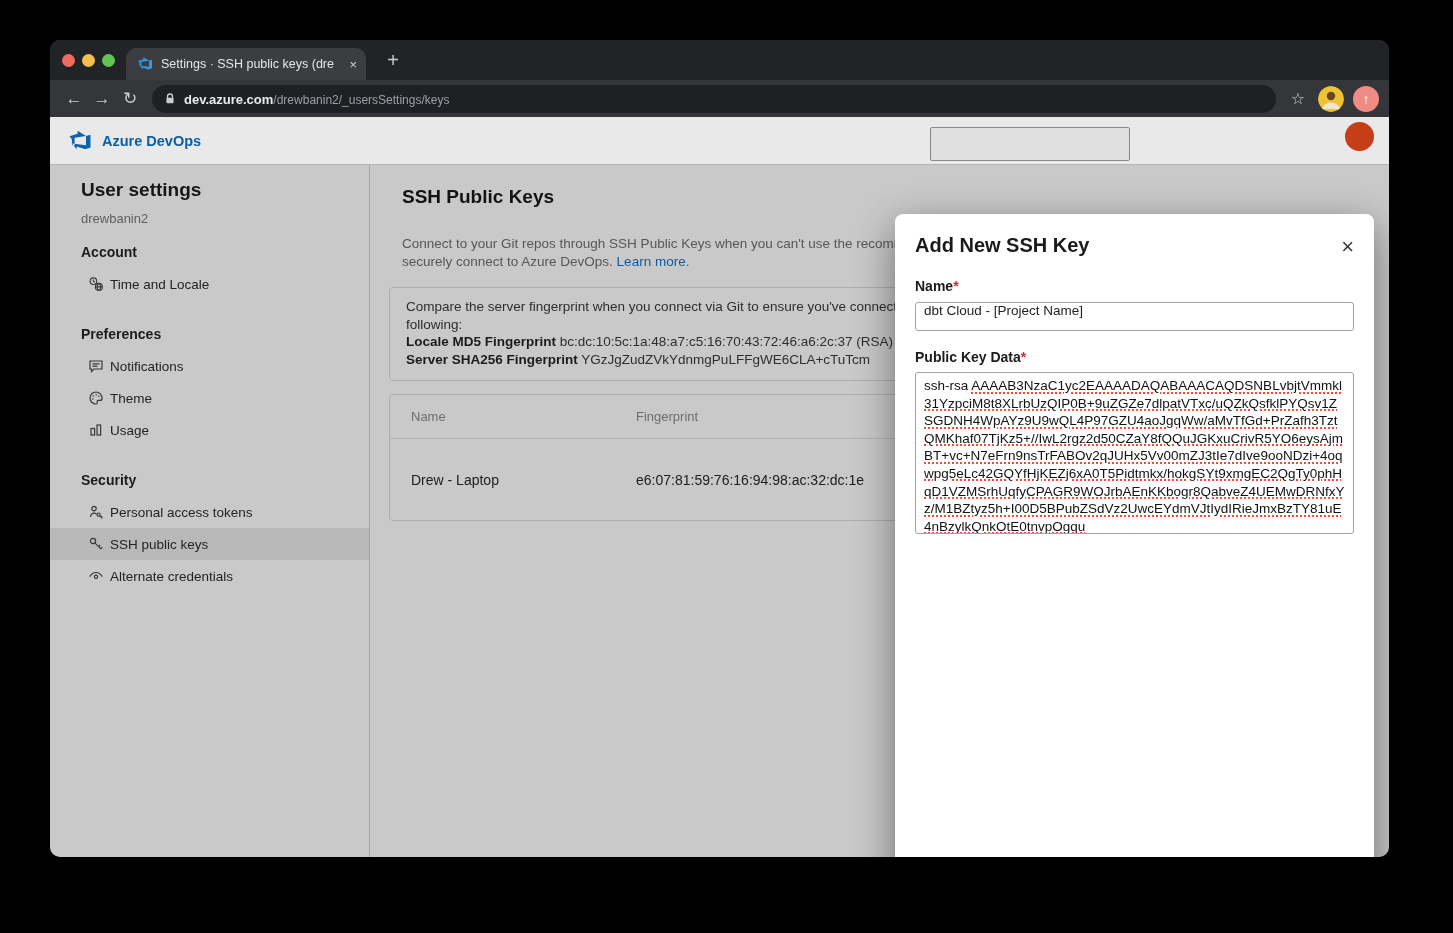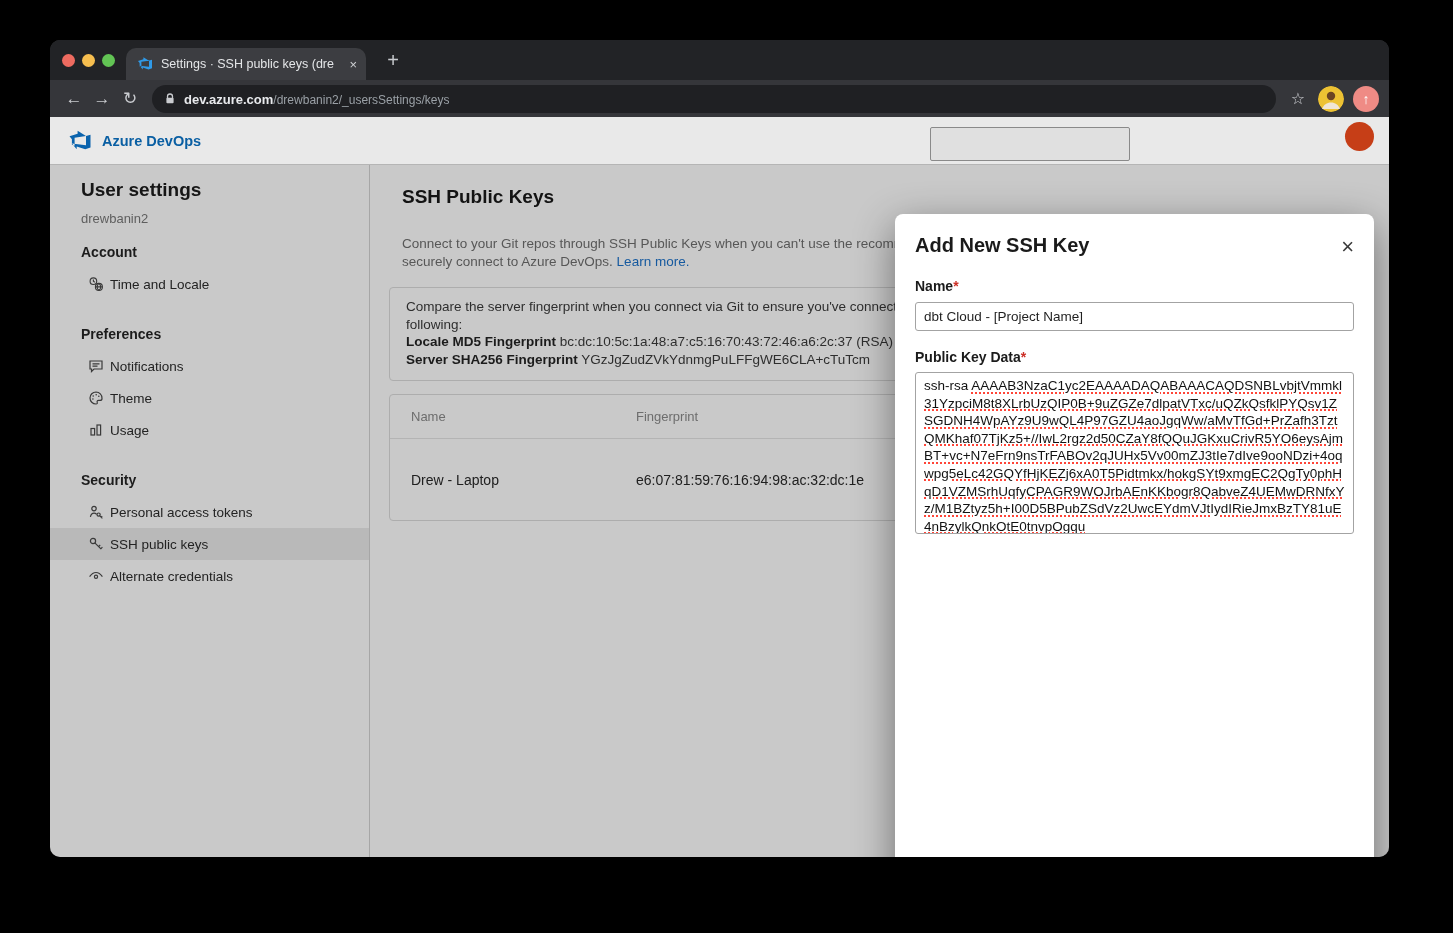--- a/index.html
+++ b/index.html
@@ -58,21 +58,21 @@
   .col-name { width:246px; padding-left:21px; flex:0 0 auto; white-space:nowrap; }
   .col-fp { flex:1; white-space:nowrap; overflow:hidden; }
 
   
   .modal { position:absolute; left:845px; top:97px; width:479px; height:706px; background:#fff; border-radius:8px; box-shadow:0 12px 40px rgba(0,0,0,.45); padding:18px 20px 16px; display:flex; flex-direction:column; z-index:5; }
   .mhead { display:flex; justify-content:space-between; align-items:flex-start; }
   .mtitle { font-size:20px; font-weight:600; color:#1a1a1a; margin-top:2px; }
   .mclose { font-size:22px; color:#3a3a3a; line-height:22px; margin-top:4px; cursor:default; }
   .mlabel { margin-top:20px; font-size:14px; font-weight:bold; color:#1b1b1b; }
   .req { color:#cc2f26; }
-  .minput { margin-top:8px; height:29px; border:1px solid #a3a3a3; border-radius:3px; display:flex; align-items:center; padding:0 8px; font-size:13.5px; color:#1f1f1f; }
+  .minput { margin-top:8px; height:29px; border:1px solid #a3a3a3; border-radius:3px; display:flex; padding:0 8px; font-size:13.5px; color:#1f1f1f; }
   .mlabel2 { margin-top:18px; }
   .mtextarea { margin-top:7px; height:162px; border:1px solid #a3a3a3; border-radius:3px; padding:4px 8px 0; font-size:13.5px; line-height:17.6px; color:#121212; word-break:break-all; overflow:hidden; }
   .key-underline { text-decoration-line:underline; text-decoration-style:dotted; text-decoration-color:#ff4538; text-decoration-thickness:2px; text-underline-offset:2px; }
 </style>
 </head>
 <body>
 
 <div class="window">
 
   <div class="tabstrip">

